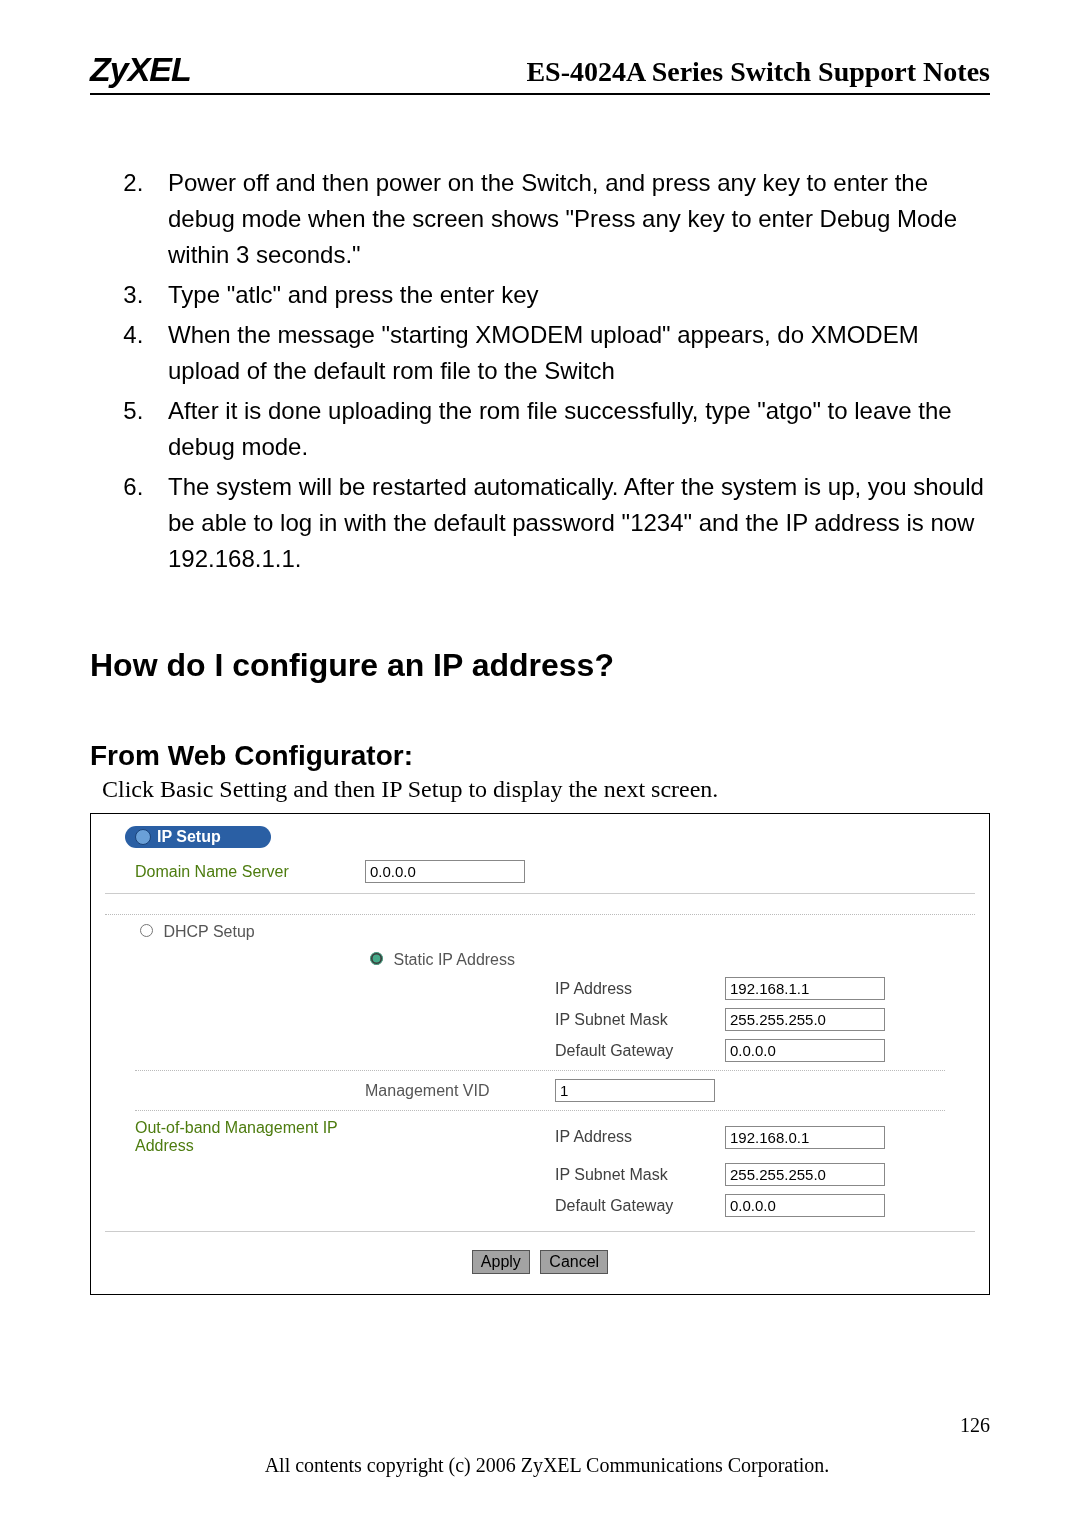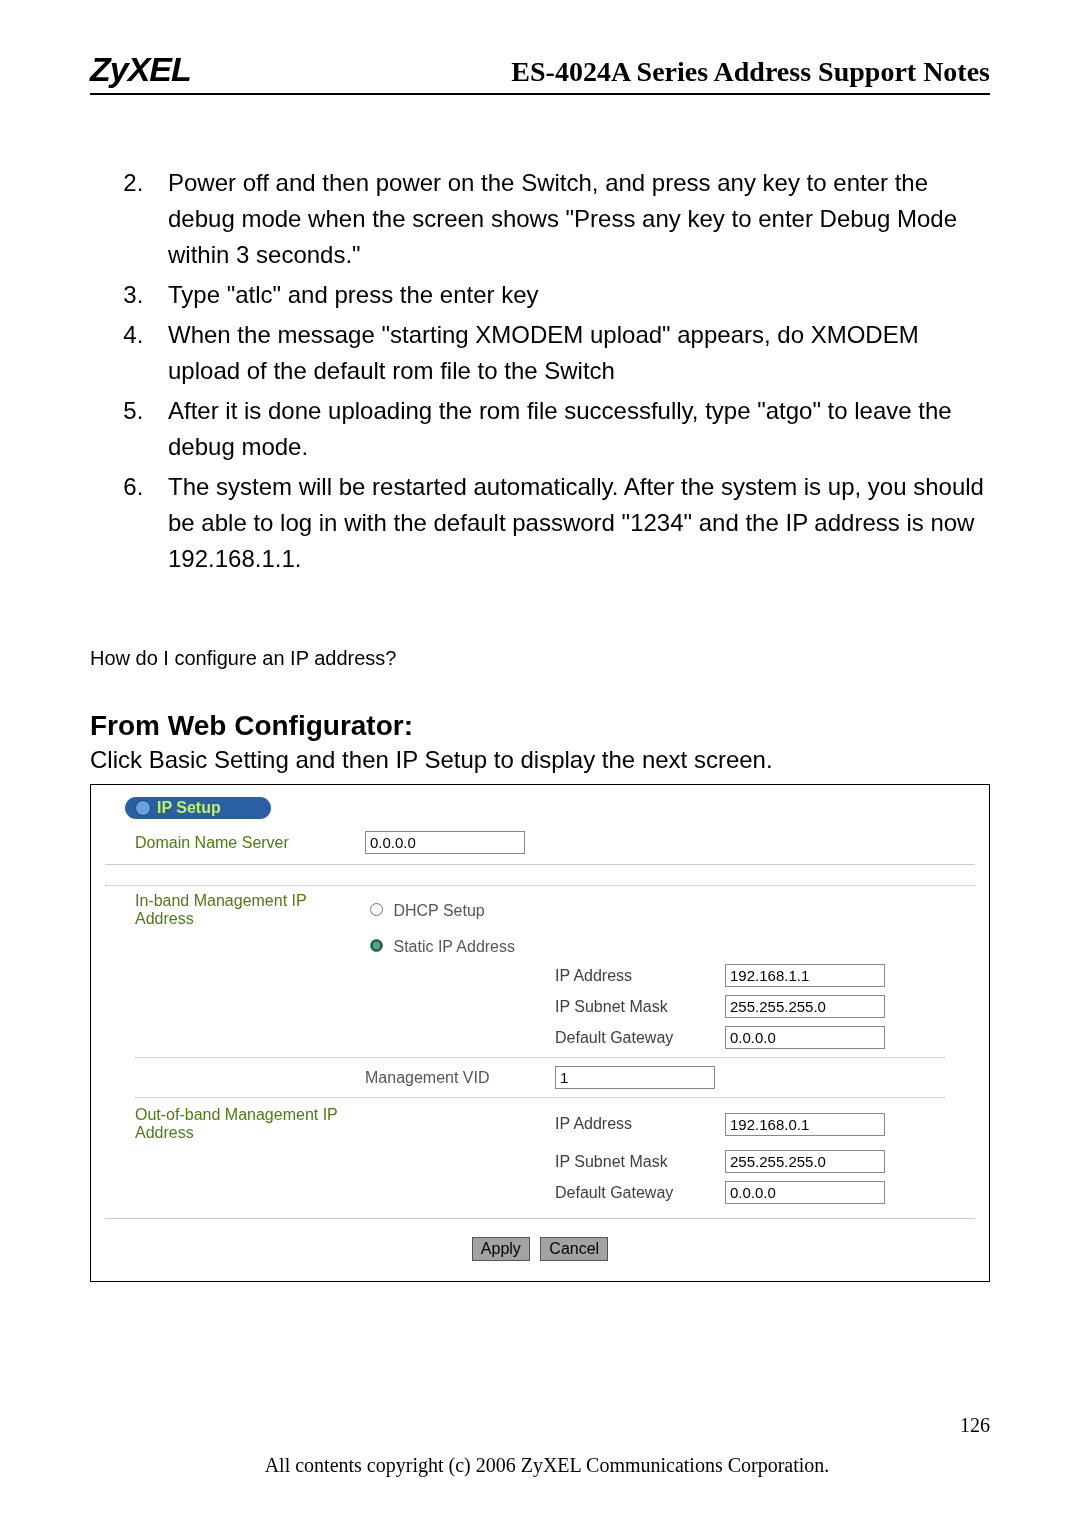--- a/index.html
+++ b/index.html
@@ -37,43 +37,44 @@
     font-size: 24px;
     line-height: 1.5;
     padding-left: 60px;
     margin: 0 0 70px 0;
   }
   ol.main-list li {
     padding-left: 18px;
     margin-bottom: 4px;
   }
   .section-heading {
-    font-size: 20px;
-    font-weight: normal;
-    margin: 0 0 40px 0;
+    font-size: 32px;
+    font-weight: bold;
+    margin: 0 0 56px 0;
   }
   .sub-heading {
     font-size: 28px;
     font-weight: bold;
     margin: 0 0 4px 0;
   }
   .body-text {
     font-size: 24px;
-    margin: 0 0 10px 0;
+    margin: 0 0 10px 12px;
+    font-family: Liberation Serif, serif;
   }
   .panel {
     border: 1px solid #000;
     padding: 12px 14px 20px 14px;
     font-family: Arial, sans-serif;
   }
   .tab-pill {
     display: inline-flex;
     align-items: center;
     background: #2a5fa4;
-    color: #bef264;
+    color: #ffffff;
     font-weight: bold;
     font-size: 16px;
     padding: 2px 50px 2px 10px;
     border-radius: 14px;
     margin-left: 20px;
     margin-bottom: 8px;
     position: relative;
   }
   .tab-pill::before {
     content: "";
@@ -140,21 +141,21 @@
     text-align: center;
     font-family: "Times New Roman", serif;
     font-size: 20px;
   }
 </style>
 </head>
 <body>
 
 <div class="header-row">
   <span class="logo">ZyXEL</span>
-  <span class="header-title">ES-4024A Series Address Support Notes</span>
+  <span class="header-title">ES-4024A Series Switch Support Notes</span>
 </div>
 
 <ol class="main-list" start="2">
   <li>Power off and then power on the Switch, and press any key to enter the debug mode when the screen shows "Press any key to enter Debug Mode within 3 seconds."</li>
   <li>Type "atlc" and press the enter key</li>
   <li>When the message "starting XMODEM upload" appears, do XMODEM upload of the default rom file to the Switch</li>
   <li>After it is done uploading the rom file successfully, type "atgo" to leave the debug mode.</li>
   <li>The system will be restarted automatically. After the system is up, you should be able to log in with the default password "1234" and the IP address is now 192.168.1.1.</li>
 </ol>
 
@@ -169,21 +170,20 @@
   </div>
 
   <div class="form-row">
     <span class="form-label">Domain Name Server</span>
     <input type="text" class="text-input" value="0.0.0.0" style="">
   </div>
 
   <div style="border-top:1px solid #ccc; margin:6px 0 20px 0;"></div>
 
   <div class="form-row radio-row">
-    <span class="form-label">In-band Management IP Address</span>
     <label>
       <input type="radio" name="ipmode" style="">
       <span>DHCP Setup</span>
     </label>
   </div>
   <div class="form-row">
     <span class="form-label"></span>
     <label>
       <input type="radio" name="ipmode" checked="" style="">
       <span>Static IP Address</span>

